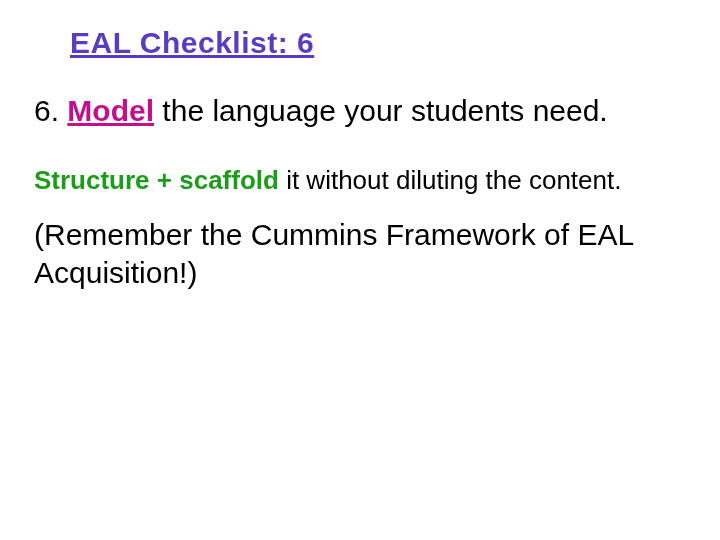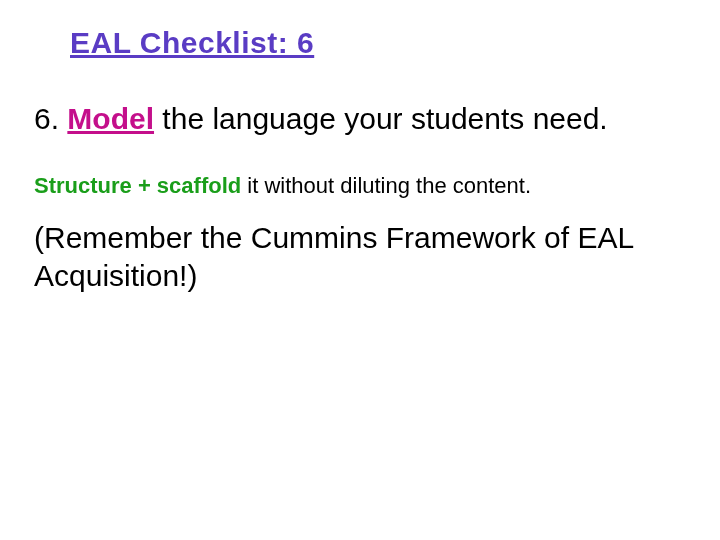--- a/index.html
+++ b/index.html
@@ -22,24 +22,24 @@
     margin-left: 36px;
     font-size: 30px;
     font-weight: bold;
     text-decoration: underline;
     color: #5a3cc4; 
     letter-spacing: 0.5px;
   }
   .line {
     font-size: 30px;
     line-height: 1.25;
-    margin-top: 40px;
+    margin-top: 32px;
   }
   .line2 {
-    font-size: 22px;
+    font-size: 26px;
     line-height: 1.25;
     margin-top: 34px;
   }
   .line3 {
     font-size: 30px;
     line-height: 1.25;
     margin-top: 20px;
   }
   .model {
     font-weight: bold;

